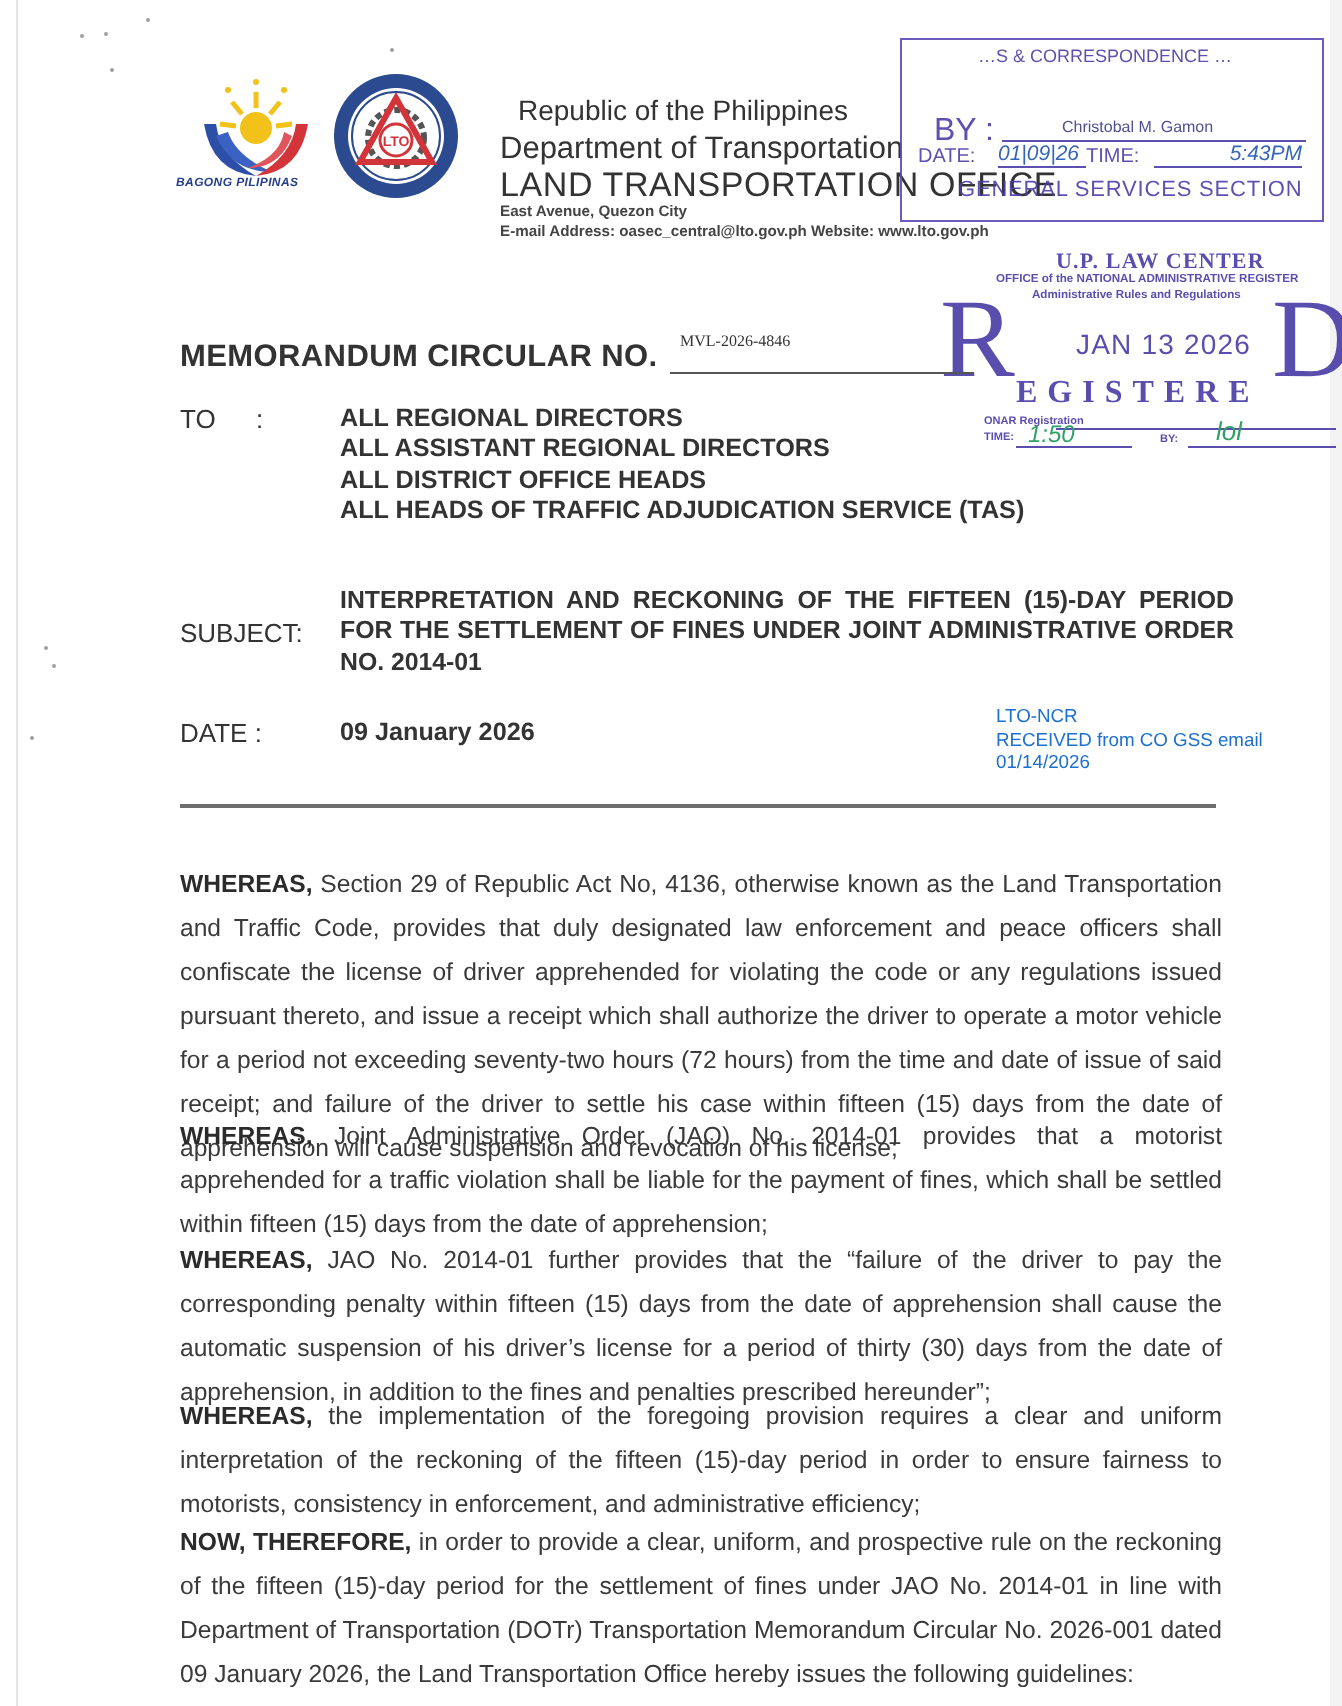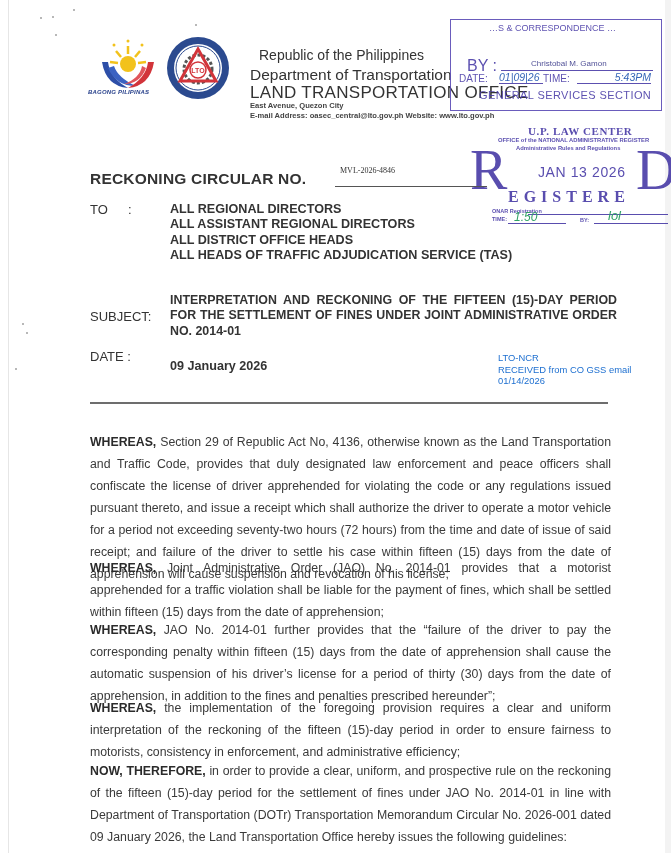--- a/index.html
+++ b/index.html
@@ -61,21 +61,21 @@
 
     
     .to-label { position: absolute; left: 90px; top: 202px; font-size: 13px; color: #333; }
     .to-colon { position: absolute; left: 128px; top: 202px; font-size: 13px; color: #333; }
     .to-list { position: absolute; left: 170px; top: 202px; margin: 0; padding: 0; list-style: none; }
     .to-list li { font-size: 12.6px; font-weight: bold; color: #333; line-height: 15.3px; white-space: nowrap; }
 
     .subj-label { position: absolute; left: 90px; top: 293px; font-size: 13px; color: #333; margin-top: 16px; }
     .subj-text { position: absolute; left: 170px; top: 293px; width: 447px; font-size: 12.4px; font-weight: bold; color: #333; line-height: 15.3px; text-align: justify; }
 
-    .date-label { position: absolute; left: 90px; top: 349px; font-size: 13px; color: #333; }
+    .date-label { position: absolute; left: 90px; top: 359px; font-size: 13px; color: #333; }
     .date-val { position: absolute; left: 170px; top: 359px; font-size: 12.6px; font-weight: bold; color: #333; }
 
     .ncr-note { position: absolute; left: 498px; top: 352px; font-size: 9.4px; color: #1d6fd0; line-height: 11.5px; }
 
     .rule { position: absolute; left: 90px; top: 402px; width: 518px; height: 2px; background: #6d6d6d; }
 
     
     .para { position: absolute; left: 90px; width: 521px; font-size: 12.3px; line-height: 22px; color: #3a3a3a; text-align: justify; margin: 0; }
     .para b { color: #2b2b2b; }
   </style>
@@ -156,21 +156,21 @@
   <div class="small1">ONAR Registration</div>
   <div class="line1"></div>
   <div class="small2">TIME:</div>
   <div class="line2"></div>
   <div class="sig1">1:50</div>
   <div class="by">BY:</div>
   <div class="line3"></div>
   <div class="sig2">lol</div>
 </div>
 
-<div class="memo-label">RECKONING CIRCULAR NO.</div>
+<div class="memo-label">MEMORANDUM CIRCULAR NO.</div>
 <div class="memo-no">MVL-2026-4846</div>
 <div class="memo-line"></div>
 
 <div class="to-label">TO</div>
 <div class="to-colon">:</div>
 <ul class="to-list">
   <li>ALL REGIONAL DIRECTORS</li>
   <li>ALL ASSISTANT REGIONAL DIRECTORS</li>
   <li>ALL DISTRICT OFFICE HEADS</li>
   <li>ALL HEADS OF TRAFFIC ADJUDICATION SERVICE (TAS)</li>

